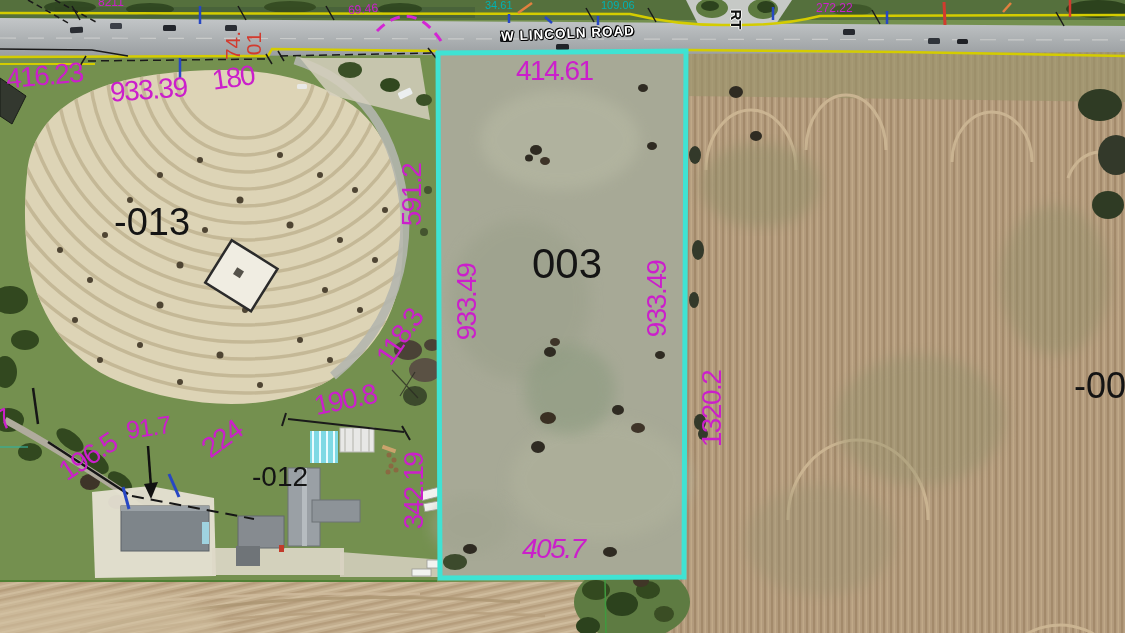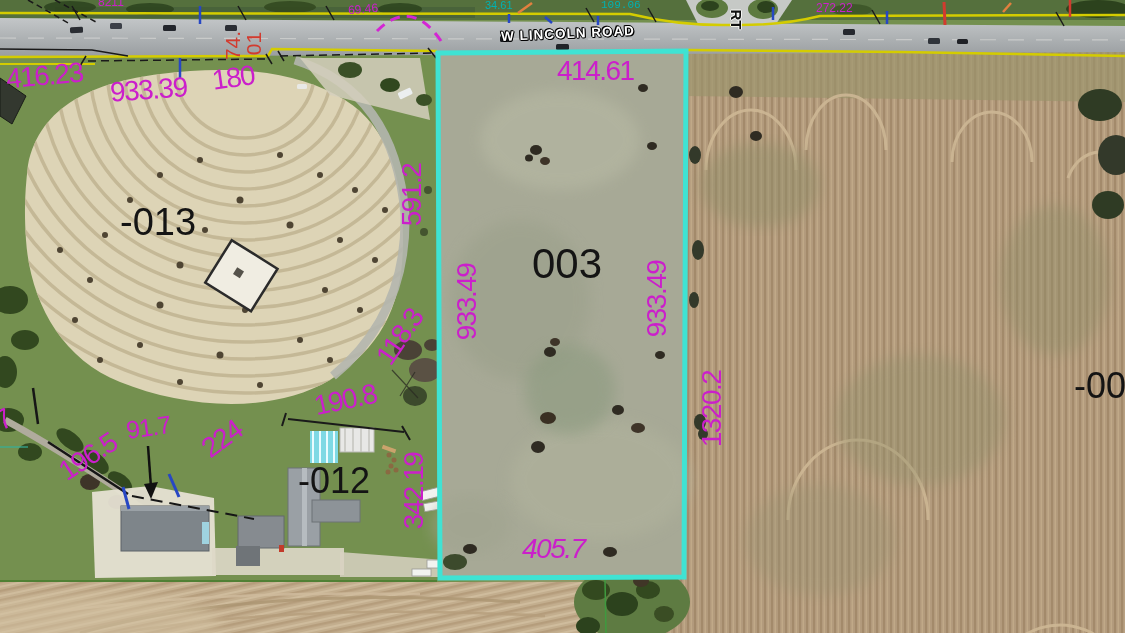--- a/index.html
+++ b/index.html
@@ -341,41 +341,41 @@
   </g>
 
   <polygon points="438,53 686,51 684,577 440,578" fill="none" stroke="#3fe3d3" stroke-width="5"></polygon>
 </svg>
 
 <div class="lbl dim" style="left:6px;top:62px;transform:rotate(-5deg);">416.23</div>
 <div class="lbl dim" style="left:110px;top:76px;transform:rotate(-4deg);">933.39</div>
 <div class="lbl dim" style="left:212px;top:64px;transform:rotate(-8deg);">180</div>
 <div class="lbl red ctr" style="left:212px;top:35px;width:40px;transform:rotate(-90deg);">74.</div>
 <div class="lbl red ctr" style="left:240px;top:33px;width:26px;transform:rotate(-90deg);">01</div>
-<div class="lbl dim" style="left:516px;top:57px;margin-left:41px;">414.61</div>
+<div class="lbl dim" style="left:516px;top:57px;">414.61</div>
 <div class="lbl dim ctr" style="left:372px;top:181px;width:80px;transform:rotate(-90deg);">591.2</div>
 <div class="lbl dim ctr" style="left:420px;top:288px;width:94px;transform:rotate(-90deg);">933.49</div>
 <div class="lbl dim ctr" style="left:610px;top:285px;width:94px;transform:rotate(-90deg);">933.49</div>
 <div class="lbl dim ctr" style="left:664px;top:395px;width:96px;transform:rotate(-90deg);">1320.2</div>
 <div class="lbl dim ctr" style="left:360px;top:323px;width:80px;transform:rotate(-56deg);">118.3</div>
 <div class="lbl dim" style="left:314px;top:386px;transform:rotate(-12deg);">190.8</div>
 <div class="lbl dim ctr" style="left:198px;top:425px;width:48px;transform:rotate(-36deg);">224</div>
 <div class="lbl dim-sm" style="left:126px;top:415px;transform:rotate(-8deg);">91.7</div>
 <div class="lbl dim ctr" style="left:48px;top:443px;width:80px;transform:rotate(-33deg);">196.5</div>
 <div class="lbl dim ctr" style="left:366px;top:477px;width:96px;transform:rotate(-90deg);">342.19</div>
 <div class="lbl dim" style="left:522px;top:535px;font-style:italic;">405.7</div>
 <div class="lbl dim" style="left:-4px;top:406px;transform:rotate(-30deg);">7</div>
 
 <div class="lbl tiny" style="left:98px;top:-4px;">8211</div>
 <div class="lbl tiny" style="left:348px;top:3px;transform:rotate(-5deg);">69.46</div>
 <div class="lbl tiny" style="left:816px;top:2px;text-align:right;">272.22</div>
-<div class="lbl tiny-teal" style="left:601px;top:0px;font-family:Liberation Mono, monospace;">109.06</div>
+<div class="lbl tiny-teal" style="left:601px;top:0px;">109.06</div>
 <div class="lbl tiny-teal" style="left:485px;top:0px;">34.61</div>
 
-<div class="lbl pid" style="left:120px;top:203px;font-size:38px;">-013</div>
+<div class="lbl pid" style="left:114px;top:203px;font-size:38px;">-013</div>
 <div class="lbl pid" style="left:532px;top:243px;font-size:42px;">003</div>
-<div class="lbl pid" style="left:252px;top:463px;font-size:36px;margin-left:46px;">-012</div>
+<div class="lbl pid" style="left:252px;top:463px;font-size:28px;">-012</div>
 <div class="lbl pid" style="left:1074px;top:368px;font-size:36px;">-00</div>
 
 <div class="lbl roadname" style="left:501px;top:27px;transform:rotate(-2.5deg);">W LINCOLN ROAD</div>
 <div class="lbl xroad" style="left:726px;top:12px;transform:rotate(90deg);">RT</div>
 
 </div>
 
 </body></html>

